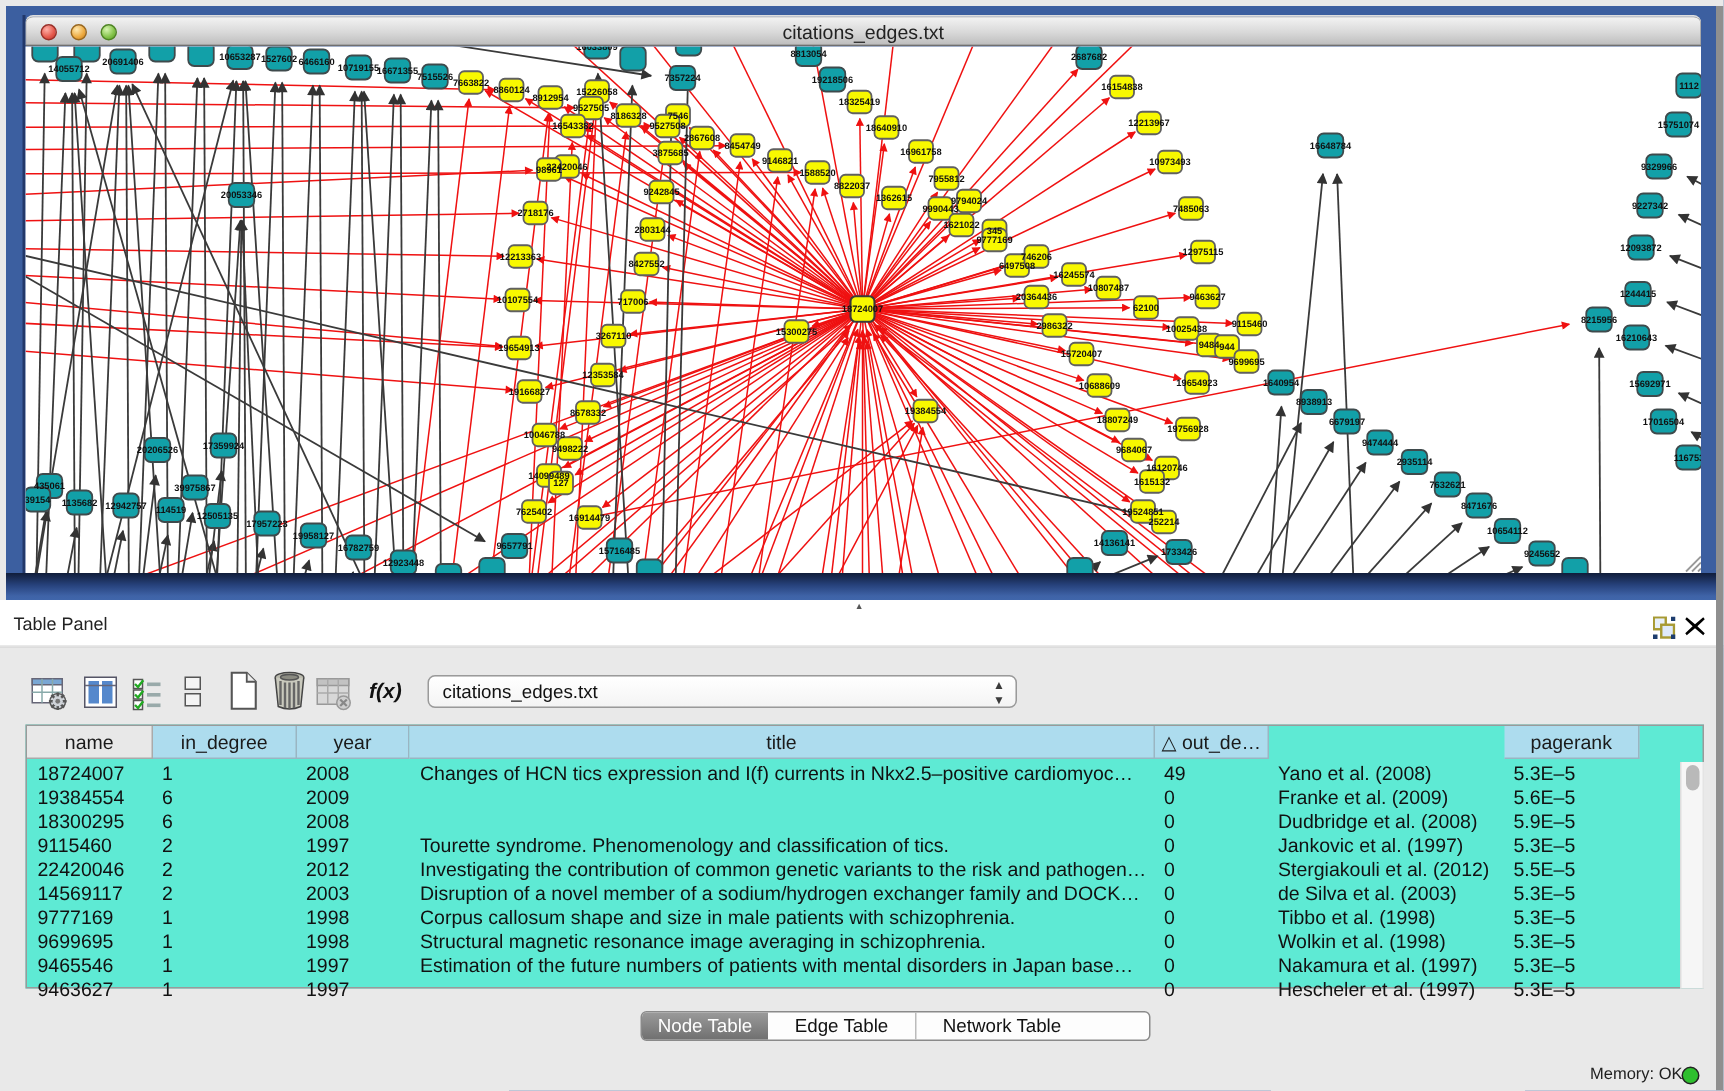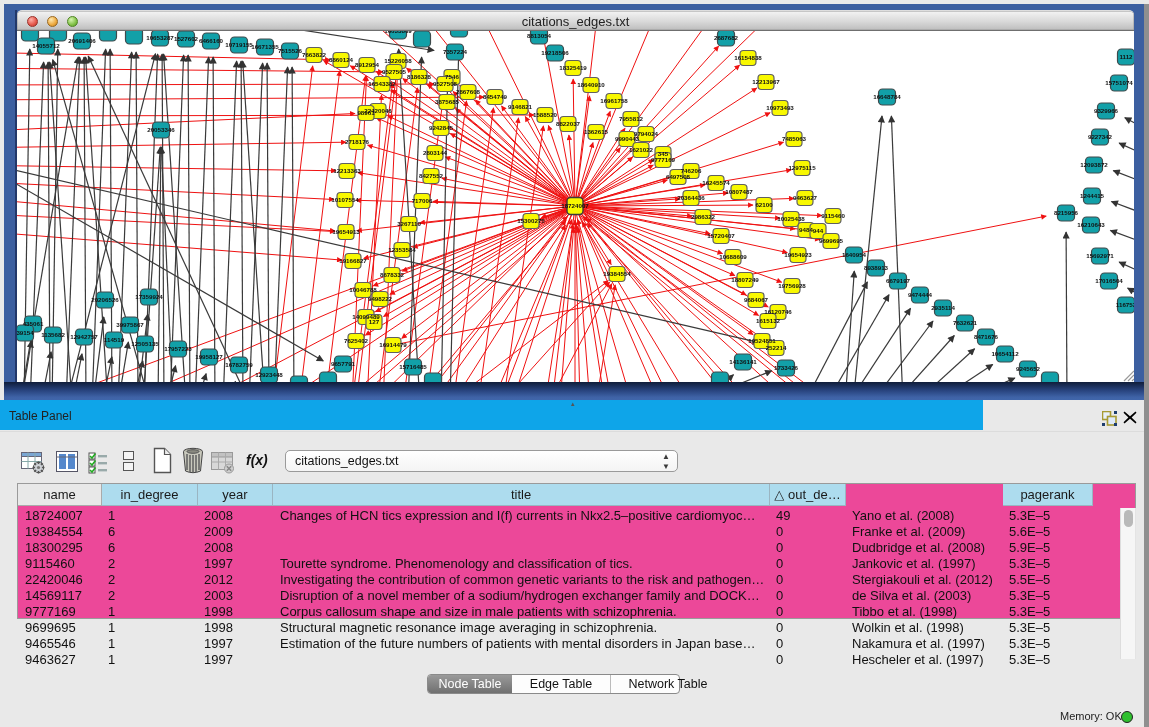--- a/index.html
+++ b/index.html
@@ -14,40 +14,40 @@
 #winshadow{position:absolute;left:15px;top:10px;width:2px;height:372px;background:#22386a}
 #canvas{position:absolute;left:0;top:21px;width:1117px;height:351px;background:#fff;overflow:hidden}
 svg line.r{stroke:#ef1111;stroke-width:1}
 svg line.b{stroke:#3a3a3a;stroke-width:1.2}
 svg rect.nt{fill:#12a0a8;stroke:#3f4a4c;stroke-width:1.2}
 svg rect.ny{fill:#f8f800;stroke:#606060;stroke-width:1.2}
 svg text.nl{fill:#111;font-weight:bold;font-size:6.2px;text-anchor:middle;font-family:"Liberation Sans",sans-serif}
 #divider{position:absolute;left:4px;top:382px;width:1141px;height:18px;
  background:linear-gradient(#101d3a,#27427c 45%,#3f63a7 85%,#4066ab)}
 #collapse{position:absolute;left:571px;top:400px;font-size:7px;color:#555}
-#panelhead{position:absolute;left:0;top:400px;width:983px;height:30px;background:#0ea5e9}
+#panelhead{position:absolute;left:0;top:400px;width:1149px;height:30px;background:#ffffff}
 #panelhead .t{position:absolute;left:9px;top:9px;font-size:12px;color:#222}
 .ic{position:absolute}
 .fx{position:absolute;font-size:14px;font-style:italic;color:#111;font-weight:bold}
 #combo{position:absolute;left:285px;top:450px;width:393px;height:22px;background:linear-gradient(#fff,#f4f4f4);
  border:1px solid #9a9a9a;border-radius:5px;font-size:12.5px;color:#111;line-height:20px;padding-left:9px}
 #combo .ar{position:absolute;right:7px;top:1px;font-size:8px;color:#3a3a3a;line-height:9.5px}
-#table{position:absolute;left:17px;top:483px;width:1119px;height:136px;background:#ec4899;
+#table{position:absolute;left:17px;top:483px;width:1119px;height:176px;background:#5eead4;
  border:1px solid #9a9a9a}
 .hg,.hb{position:absolute;top:0;height:22px;font-size:13px;color:#1a1a1a;text-align:center;
  line-height:22px;border-right:1px solid #9ab5c2;border-bottom:1px solid #9ab5c2}
 .hg{background:#e8e8e8;border-right:1px solid #aaa;border-bottom:1px solid #aaa}
 .hb{background:#addcee}
 #rows{position:absolute;left:0;top:24px;width:1117px;height:160px}
 .tr{position:absolute;left:0;width:1117px;height:16px;font-size:13px;color:#111}
 .tr span{position:absolute;top:0;line-height:16px;white-space:pre}
 #vsb{position:absolute;left:1102px;top:24px;width:16px;height:151px;background:#f6f6f6;
  border-left:1px solid #ddd;border-right:1px solid #e4e4e4}
 #vsb .th{position:absolute;left:3px;top:2px;width:9px;height:17px;background:#b9b9b9;border-radius:5px}
-#tabs{position:absolute;left:427px;top:674px;width:253px;height:20px;border:1px solid #8a8a8a;
+#tabs{position:absolute;left:427px;top:674px;width:340px;height:20px;border:1px solid #8a8a8a;
  border-radius:4px;background:#fdfdfd;font-size:12.5px}
 #tabs div{position:absolute;top:0;height:18px;line-height:18px;text-align:center;color:#111}
 #tabs .sel{background:linear-gradient(#9a9a9a,#707070);color:#fff;border-radius:3px 0 0 3px}
 #mem{position:absolute;left:1060px;top:710px;font-size:11px;color:#222}
 #memdot{position:absolute;left:1121px;top:711px;width:12px;height:12px;border-radius:50%;
  background:#2ebf2e;border:1px solid #222}
 </style></head><body>
 <div id="desk"></div>
 <div id="rstrip"></div>
 <div id="winshadow"></div>

